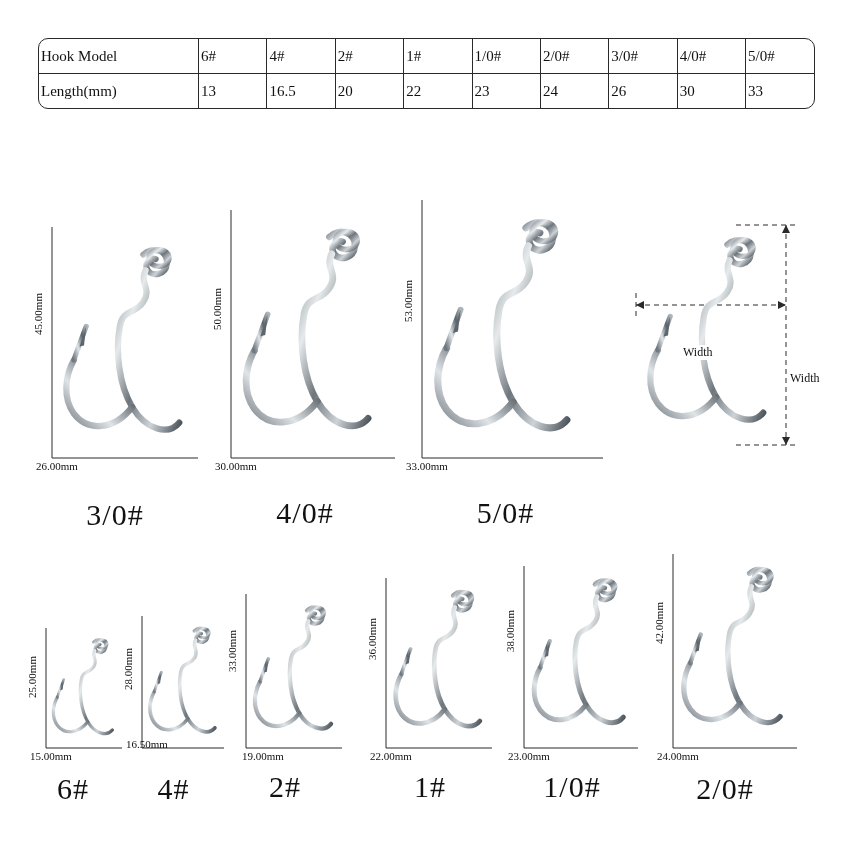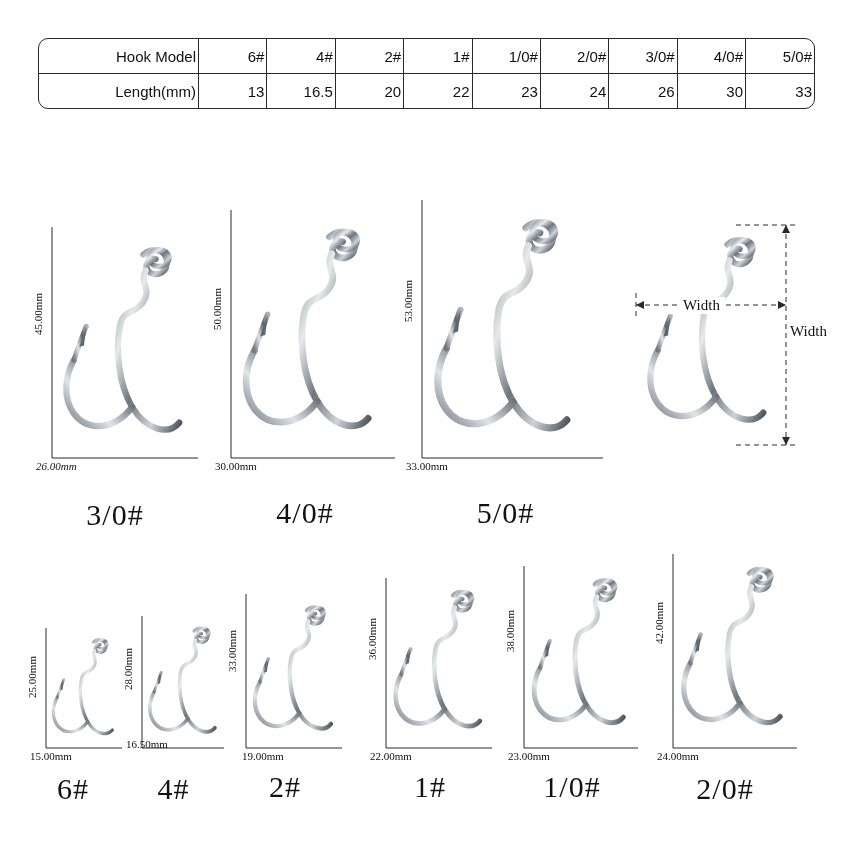--- a/index.html
+++ b/index.html
@@ -26,26 +26,26 @@
     overflow: hidden;
     background: #fff;
   }
   table.spec {
     border-collapse: collapse;
     width: 100%;
     table-layout: fixed;
   }
   table.spec td {
     border: 1px solid #2a2a2a;
-    text-align: right;
+    text-align: left;
     font-size: 15px;
     color: #111;
     height: 34px;
     padding: 0 2px;
-    font-family: Liberation Sans, sans-serif;
+    font-family: Liberation Serif, serif;
   }
   table.spec tr td:first-child {
     width: 155px;
     font-size: 15px;
   }
   table.spec tr:first-child td { border-top: none; }
   table.spec tr:last-child td { border-bottom: none; }
   table.spec tr td:first-child { border-left: none; }
   table.spec tr td:last-child { border-right: none; }
 
@@ -75,24 +75,25 @@
   }
   .dim-h {
     position: absolute;
     font-size: 11px;
     color: #111;
     font-family: "Liberation Serif", serif;
     white-space: nowrap;
   }
   .callout {
     position: absolute;
-    font-size: 15px;
+    font-size: 12px;
     color: #111;
     font-family: "Liberation Serif", serif;
     white-space: nowrap;
+    margin-top: 48px;
   }
   svg { display: block; overflow: visible; }
 </style>
 </head>
 <body>
 
 <div id="spec-table-wrap">
   <table class="spec">
     <tbody>
         <tr>
@@ -168,21 +169,21 @@
   <div class="hook-svg-holder" style="width:190px;height:265px;">
     <svg width="190" height="265" viewBox="0 0 190 265">
 
       <line x1="32" y1="12" x2="32" y2="243" stroke="#2a2a2a" stroke-width="1"></line>
       <line x1="32" y1="243" x2="178" y2="243" stroke="#2a2a2a" stroke-width="1"></line>
       <g transform="translate(36,24) scale(1.12)">
         <use href="#hookShape"></use>
       </g>
     </svg>
     <span class="dim-v" style="left:12px; top:78px;">45.00mm</span>
-    <span class="dim-h" style="left:16px; top:245px;font-style:italic;">26.00mm</span>
+    <span class="dim-h" style="left:16px; top:245px;">26.00mm</span>
   </div>
   <div class="hook-label" style="margin-top:18px;">3/0#</div>
 </div>
 
 <div class="hook-fig" style="left:205px; top:198px; width:200px;">
   <div class="hook-svg-holder" style="width:200px;height:282px;">
     <svg width="200" height="282" viewBox="0 0 200 282">
       <line x1="26" y1="12" x2="26" y2="260" stroke="#2a2a2a" stroke-width="1"></line>
       <line x1="26" y1="260" x2="190" y2="260" stroke="#2a2a2a" stroke-width="1"></line>
       <g transform="translate(30,22) scale(1.21)">

